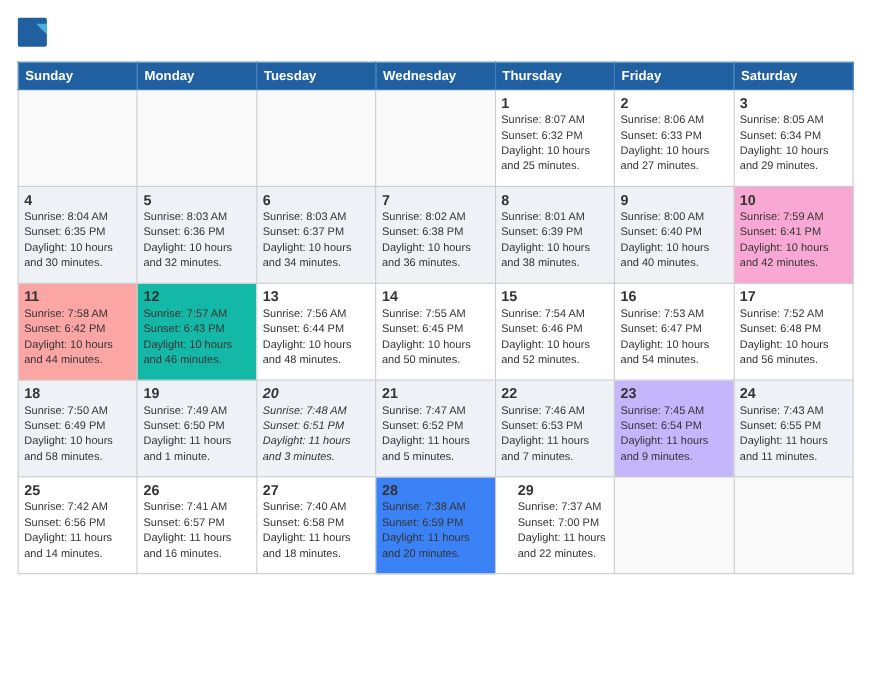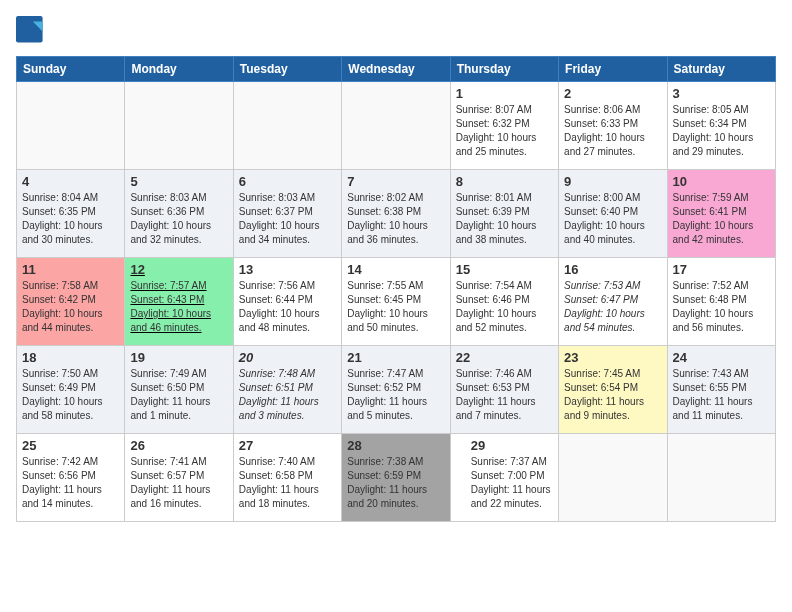--- a/index.html
+++ b/index.html
@@ -183,21 +183,21 @@
 Daylight: 10 hours and 42 minutes.</div>
         </td>
       </tr>
       <tr>
         <td style="background: #fca5a5;">
           <span class="day-num">11</span>
           <div class="day-info" style="white-space: pre-line;">Sunrise: 7:58 AM
 Sunset: 6:42 PM
 Daylight: 10 hours and 44 minutes.</div>
         </td>
-        <td style="background: #86efac; text-decoration: underline;">
+        <td style="background: #14b8a6;">
           <span class="day-num">12</span>
           <div class="day-info" style="white-space: pre-line;">Sunrise: 7:57 AM
 Sunset: 6:43 PM
 Daylight: 10 hours and 46 minutes.</div>
         </td>
         <td style="background: rgb(255, 255, 255);">
           <span class="day-num">13</span>
           <div class="day-info" style="white-space: pre-line;">Sunrise: 7:56 AM
 Sunset: 6:44 PM
 Daylight: 10 hours and 48 minutes.</div>
@@ -209,21 +209,21 @@
 Daylight: 10 hours and 50 minutes.</div>
         </td>
         <td style="background: rgb(255, 255, 255);">
           <span class="day-num">15</span>
           <div class="day-info" style="white-space: pre-line;">Sunrise: 7:54 AM
 Sunset: 6:46 PM
 Daylight: 10 hours and 52 minutes.</div>
         </td>
         <td style="background: rgb(255, 255, 255);">
           <span class="day-num">16</span>
-          <div class="day-info" style="white-space: pre-line; font-style: italic;">Sunrise: 7:53 AM
+          <div class="day-info" style="white-space: pre-line;">Sunrise: 7:53 AM
 Sunset: 6:47 PM
 Daylight: 10 hours and 54 minutes.</div>
         </td>
         <td style="background: rgb(255, 255, 255);">
           <span class="day-num">17</span>
           <div class="day-info" style="white-space: pre-line;">Sunrise: 7:52 AM
 Sunset: 6:48 PM
 Daylight: 10 hours and 56 minutes.</div>
         </td>
       </tr>
@@ -251,21 +251,21 @@
           <div class="day-info" style="white-space: pre-line;">Sunrise: 7:47 AM
 Sunset: 6:52 PM
 Daylight: 11 hours and 5 minutes.</div>
         </td>
         <td style="background: rgb(238, 242, 247);">
           <span class="day-num">22</span>
           <div class="day-info" style="white-space: pre-line;">Sunrise: 7:46 AM
 Sunset: 6:53 PM
 Daylight: 11 hours and 7 minutes.</div>
         </td>
-        <td style="background: #fef9c3;">
+        <td style="background: #c4b5fd;">
           <span class="day-num">23</span>
           <div class="day-info" style="white-space: pre-line;">Sunrise: 7:45 AM
 Sunset: 6:54 PM
 Daylight: 11 hours and 9 minutes.</div>
         </td>
         <td style="background: rgb(238, 242, 247);">
           <span class="day-num">24</span>
           <div class="day-info" style="white-space: pre-line;">Sunrise: 7:43 AM
 Sunset: 6:55 PM
 Daylight: 11 hours and 11 minutes.</div>
@@ -283,21 +283,21 @@
           <div class="day-info" style="white-space: pre-line;">Sunrise: 7:41 AM
 Sunset: 6:57 PM
 Daylight: 11 hours and 16 minutes.</div>
         </td>
         <td style="background: rgb(255, 255, 255);">
           <span class="day-num">27</span>
           <div class="day-info" style="white-space: pre-line;">Sunrise: 7:40 AM
 Sunset: 6:58 PM
 Daylight: 11 hours and 18 minutes.</div>
         </td>
-        <td style="background: #a3a3a3;">
+        <td style="background: #3b82f6;">
           <span class="day-num">28</span>
           <div class="day-info" style="white-space: pre-line;">Sunrise: 7:38 AM
 Sunset: 6:59 PM
 Daylight: 11 hours and 20 minutes.</div>
         </td>
         <td style="background: rgb(255, 255, 255); padding-left: 20px;">
           <span class="day-num">29</span>
           <div class="day-info" style="white-space: pre-line;">Sunrise: 7:37 AM
 Sunset: 7:00 PM
 Daylight: 11 hours and 22 minutes.</div>

